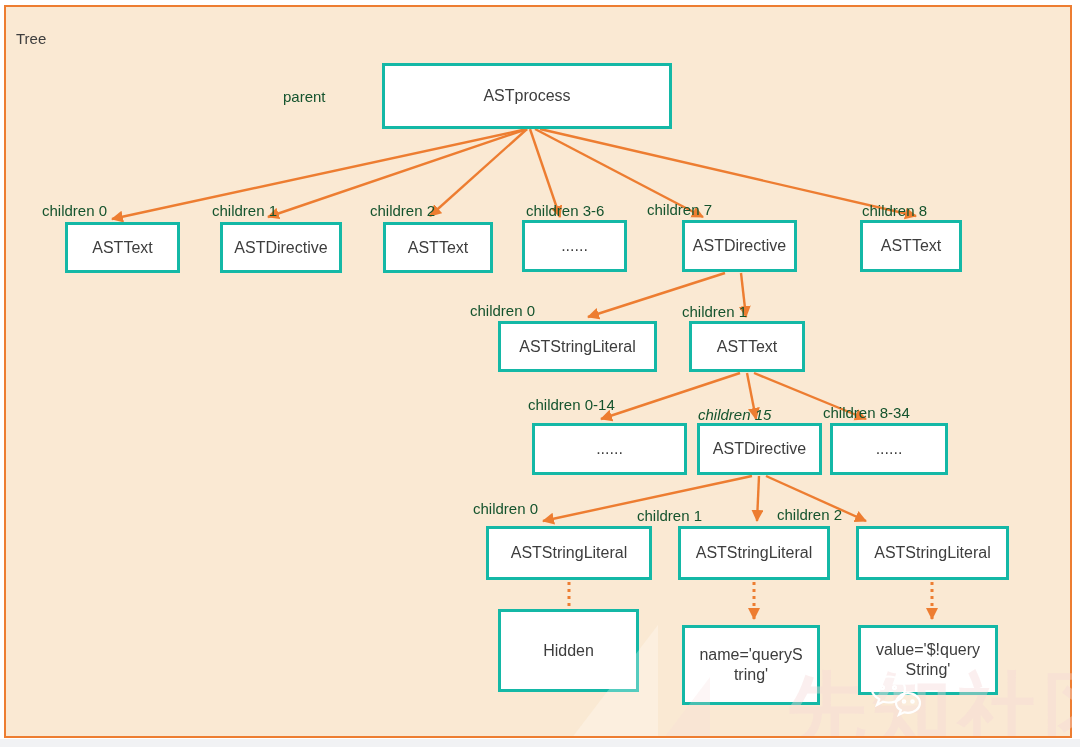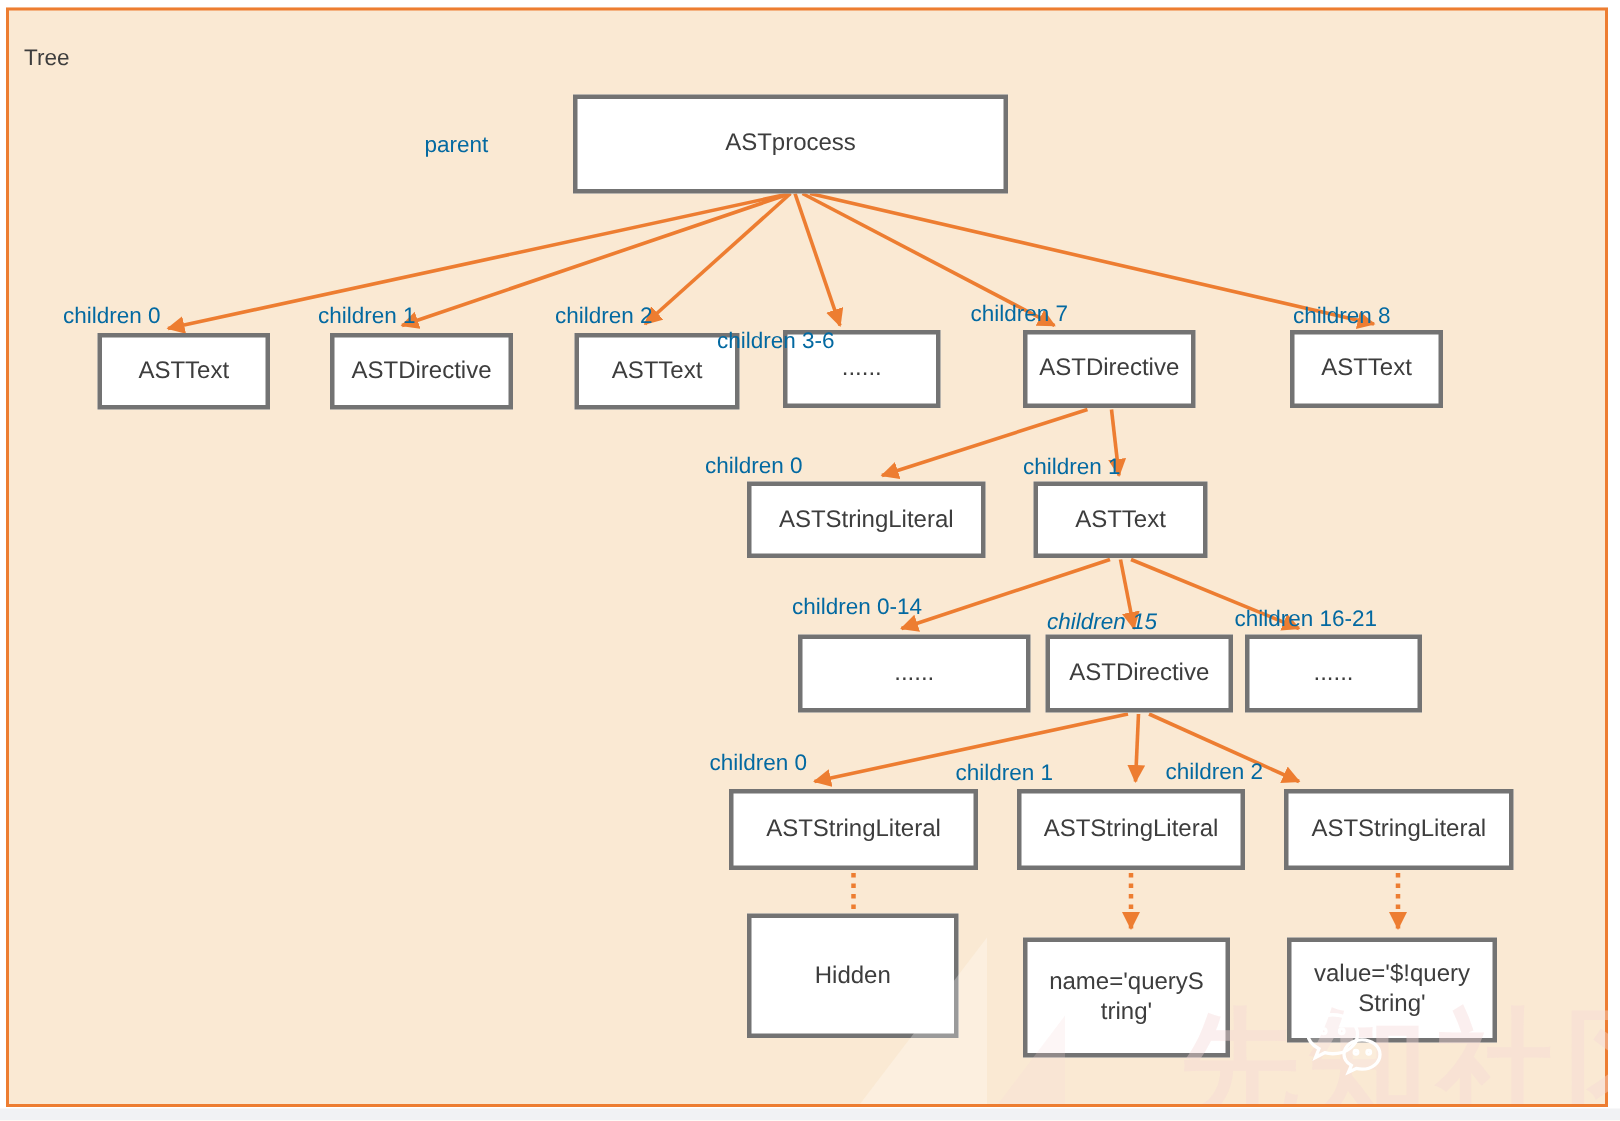--- a/index.html
+++ b/index.html
@@ -10,26 +10,26 @@
   .bottom-strip{position:absolute;left:0;top:739px;width:1080px;height:8px;background:#f1f2f4;}
   #frame{
     position:absolute;left:4px;top:5px;width:1068px;height:733px;
     background:#fae9d3;border:2px solid #ed7d31;box-sizing:border-box;z-index:0;
   }
   #frame-title{
     position:absolute;left:16px;top:30px;font-size:15px;color:#3d3d3d;z-index:4;
   }
   #edges-svg{position:absolute;left:0;top:0;width:1080px;height:747px;z-index:2;pointer-events:none;}
   .node{
-    position:absolute;background:#ffffff;border:3px solid #737373;box-sizing:border-box;
+    position:absolute;background:#ffffff;border:3px solid #14b8a6;box-sizing:border-box;
     display:flex;align-items:center;justify-content:center;text-align:center;
     color:#3d3d3d;font-size:16px;line-height:1.25;white-space:pre-line;z-index:3;
   }
   .edge-label{
-    position:absolute;font-size:15px;color:#0369a1;z-index:4;white-space:nowrap;
+    position:absolute;font-size:15px;color:#14532d;z-index:4;white-space:nowrap;
   }
   #wm-clip{
     position:absolute;left:4px;top:5px;width:1068px;height:731px;overflow:hidden;
     z-index:5;pointer-events:none;
   }
   #wm-site{
     position:absolute;left:782px;top:652px;font-size:80px;letter-spacing:6px;
     color:rgba(246,214,214,0.40);font-weight:bold;white-space:nowrap;
   }
   #wm-logo{position:absolute;left:556px;top:578px;opacity:0.5;}
@@ -94,28 +94,28 @@
       <div class="node" style="left: 682px; top: 625px; width: 138px; height: 80px;">name='queryS
 tring'</div>
       <div class="node" style="left: 858px; top: 625px; width: 140px; height: 70px;">value='$!query
 String'</div>
     </div>
   <div id="labels-layer">
       <span class="edge-label" style="left: 283px; top: 88px;">parent</span>
       <span class="edge-label" style="left: 42px; top: 202px;">children 0</span>
       <span class="edge-label" style="left: 212px; top: 202px;">children 1</span>
       <span class="edge-label" style="left: 370px; top: 202px;">children 2</span>
-      <span class="edge-label" style="left: 478px; top: 202px; margin-top: 17px;">children 3-6</span>
+      <span class="edge-label" style="left: 526px; top: 202px;">children 3-6</span>
       <span class="edge-label" style="left: 647px; top: 201px;">children 7</span>
       <span class="edge-label" style="left: 862px; top: 202px;">children 8</span>
       <span class="edge-label" style="left: 470px; top: 302px;">children 0</span>
       <span class="edge-label" style="left: 682px; top: 303px;">children 1</span>
       <span class="edge-label" style="left: 528px; top: 396px;">children 0-14</span>
       <span class="edge-label" style="left: 698px; top: 406px; font-style: italic;">children 15</span>
-      <span class="edge-label" style="left: 823px; top: 404px;">children 16-21</span>
+      <span class="edge-label" style="left: 823px; top: 404px;">children 8-34</span>
       <span class="edge-label" style="left: 473px; top: 500px;">children 0</span>
       <span class="edge-label" style="left: 637px; top: 507px;">children 1</span>
       <span class="edge-label" style="left: 777px; top: 506px;">children 2</span>
     </div>
 
   <div id="wm-clip">
     <svg id="wm-logo" width="150" height="160" viewBox="0 0 150 160">
       <polygon points="8,160 98,42 98,160" fill="rgba(255,255,255,0.55)"></polygon>
       <polygon points="100,160 150,94 150,160" fill="rgba(246,214,214,0.45)"></polygon>
     </svg>

